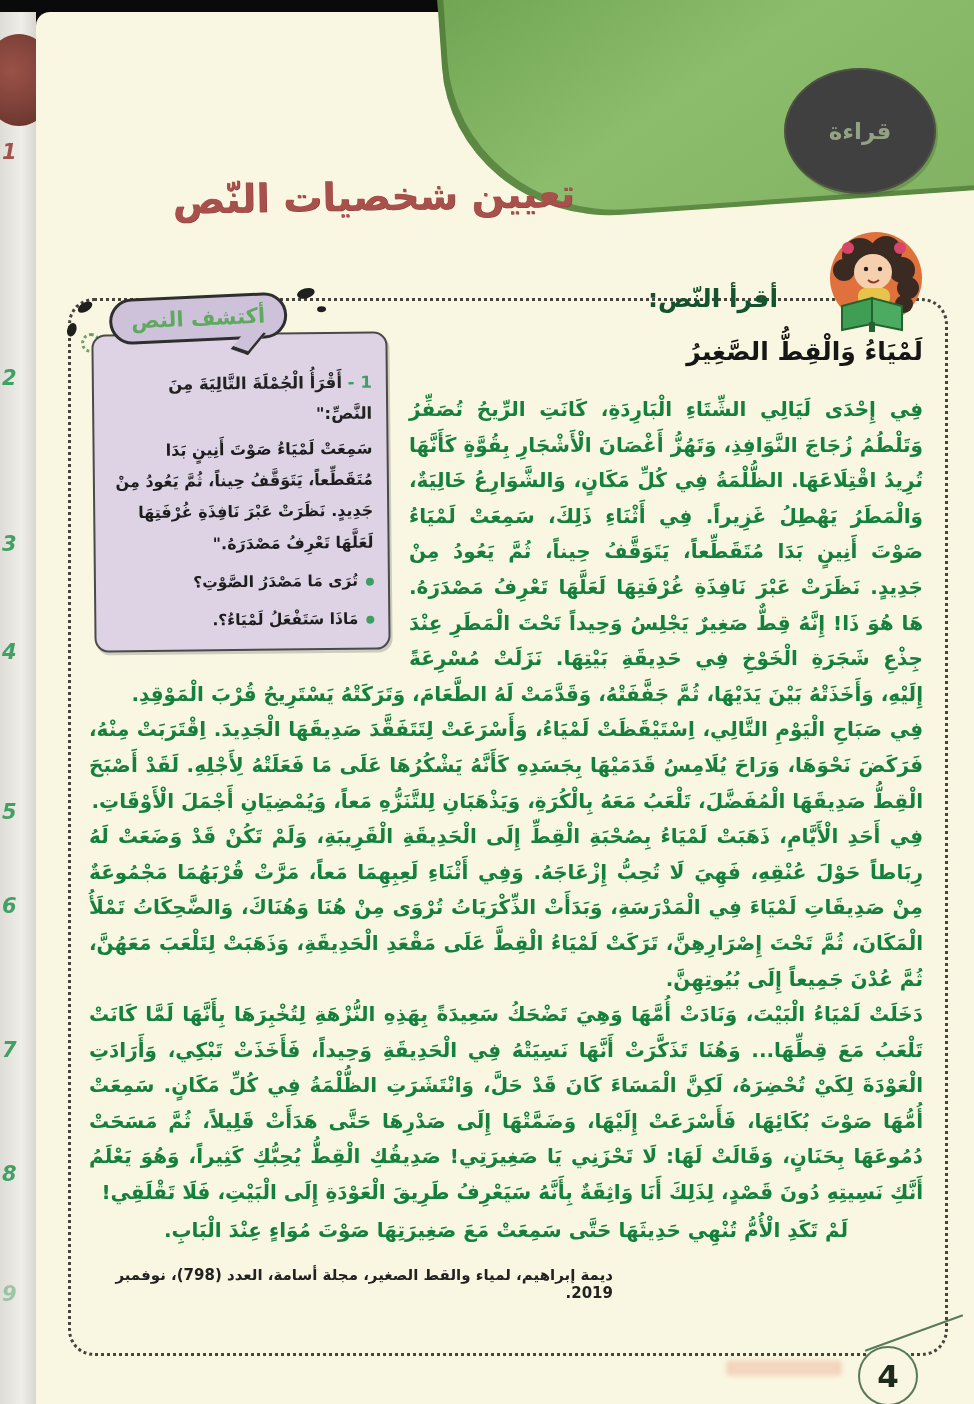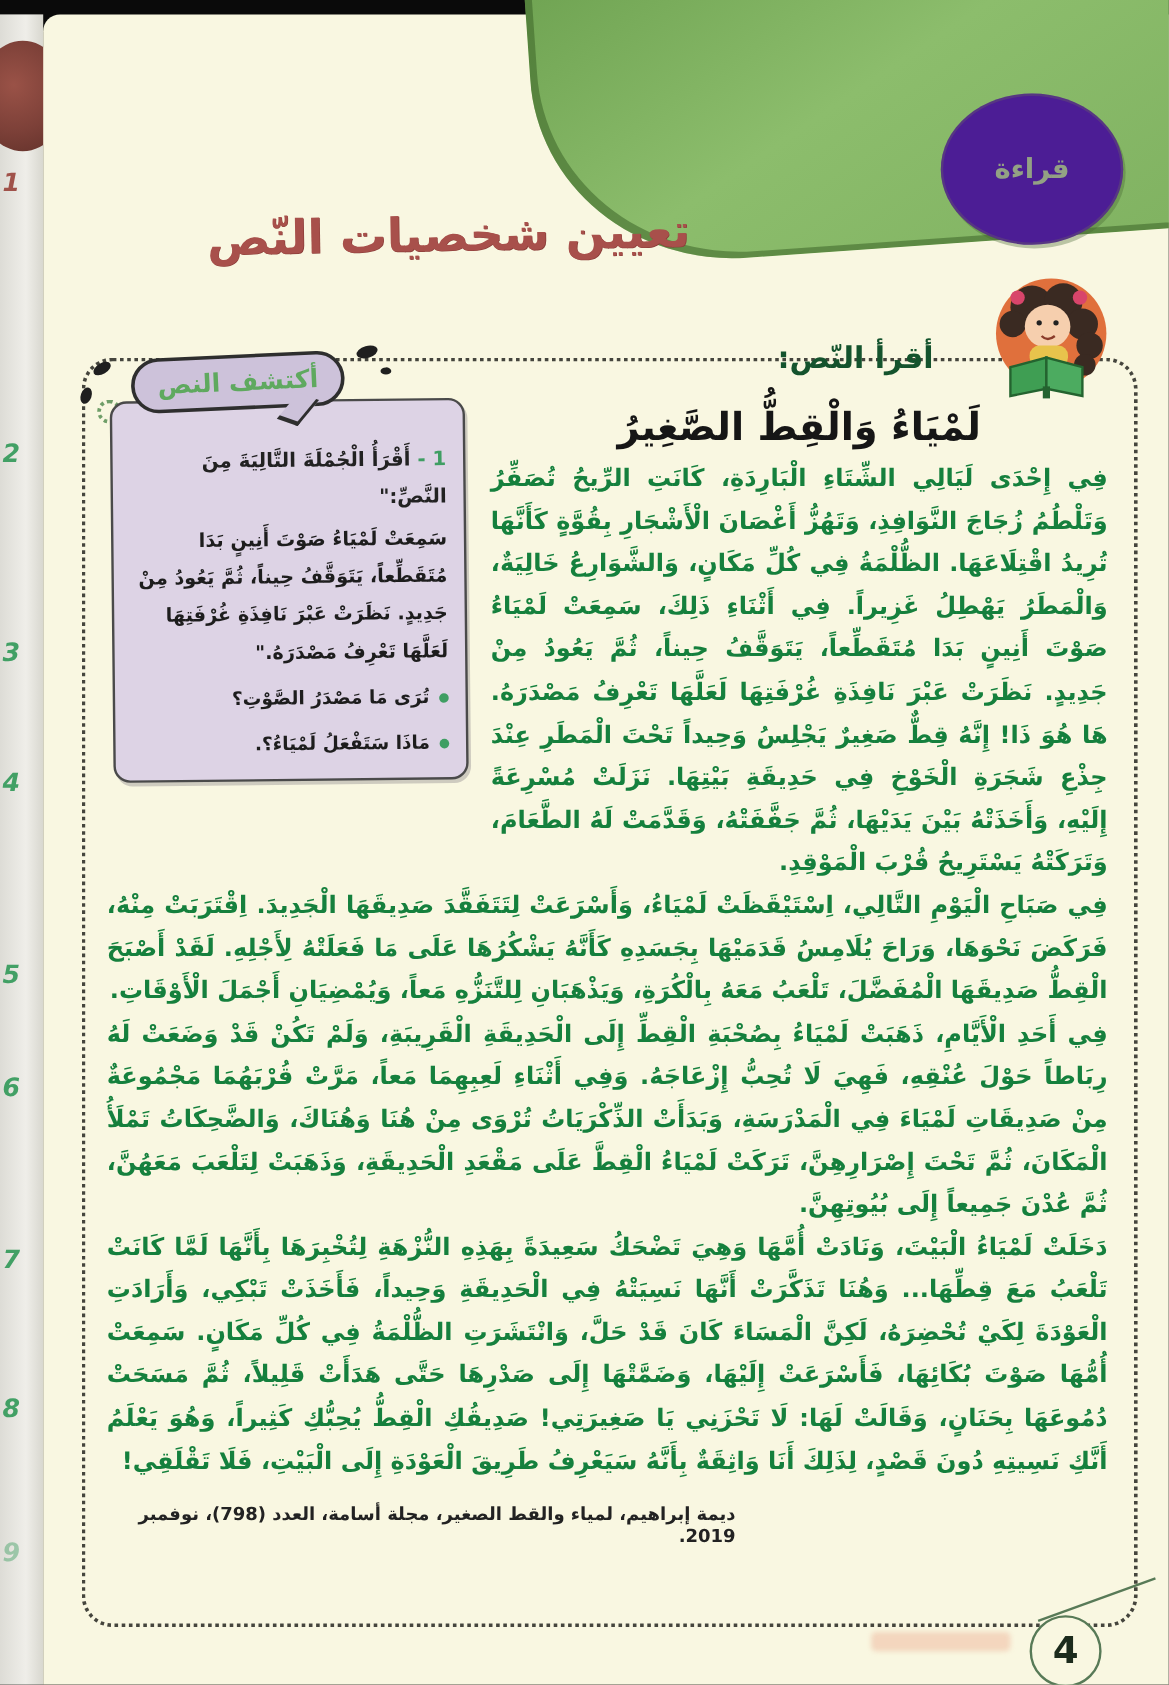--- a/index.html
+++ b/index.html
@@ -50,22 +50,22 @@
   
   .green-blob {
     position:absolute; top:-46px; right:-70px; width:600px; height:240px;
     background:linear-gradient(150deg,#6fa352 0%,#8cbd6c 45%,#7fb160 100%);
     border-radius:0 0 0 170px / 0 0 0 160px;
     transform:rotate(-4deg);
     box-shadow:inset 6px -5px 0 rgba(60,100,40,.55);
     z-index:1;
   }
   .reading-badge {
-    position:absolute; top:66px; right:38px; width:152px; height:126px;
-    background:#4c1d95; border-radius:50%;
+    position:absolute; top:56px; right:38px; width:152px; height:126px;
+    background:#404040; border-radius:50%;
     box-shadow:inset 0 0 0 2px rgba(120,130,80,.25), 2px 3px 0 rgba(70,100,50,.35);
     display:flex; align-items:center; justify-content:center;
     z-index:2;
   }
   .reading-badge span { color:#93a184; font-size:23px; font-weight:bold; }
 
   .lesson-title {
     position:absolute; top:162px; left:0; width:72%;
     text-align:center; direction:rtl;
     color:#a8504b; font-size:39px; font-weight:bold;
@@ -138,22 +138,22 @@
   .discover-quote {
     font-size:16px; font-weight:bold; color:#1d1d1d; line-height:1.95;
     text-align:right; margin-top:4px;
   }
   .q-item { display:flex; gap:8px; margin-top:10px; align-items:flex-start; direction:rtl; }
   .q-bullet { width:8px; height:8px; border-radius:50%; background:#3f9e63; margin-top:10px; flex:0 0 auto; }
   .q-text { font-size:15.5px; font-weight:bold; color:#1d1d1d; line-height:1.8; }
 
   
   .story-title {
-    font-size:32px; font-weight:bold; color:#161616;
-    text-align:center; padding-top:14px; margin-bottom:6px;
+    font-size:25px; font-weight:bold; color:#161616;
+    text-align:right; padding-top:14px; margin-bottom:26px;
   }
   .title-ornament {
     position:absolute; top:32px; left:10px; width:20px; height:20px;
     border:3px dotted #6f9e68; border-radius:50%;
   }
   .story p {
     font-size:20px; font-weight:600; color:#15803d;
     line-height:1.78; text-align:justify; text-align-last:right;
   }
   .story p.last-line { text-align:center; text-align-last:center; margin-top:2px; }
@@ -262,20 +262,21 @@
         <span class="q-text">مَاذَا سَتَفْعَلُ لَمْيَاءُ؟.</span>
       </div>
     </div>
 
     <div class="story">
       <h2 class="story-title">لَمْيَاءُ وَالْقِطُّ الصَّغِيرُ</h2>
       <p>فِي إِحْدَى لَيَالِي الشِّتَاءِ الْبَارِدَةِ، كَانَتِ الرِّيحُ تُصَفِّرُ وَتَلْطُمُ زُجَاجَ النَّوَافِذِ، وَتَهُزُّ أَغْصَانَ الْأَشْجَارِ بِقُوَّةٍ كَأَنَّهَا تُرِيدُ اقْتِلَاعَهَا. الظُّلْمَةُ فِي كُلِّ مَكَانٍ، وَالشَّوَارِعُ خَالِيَةٌ، وَالْمَطَرُ يَهْطِلُ غَزِيراً. فِي أَثْنَاءِ ذَلِكَ، سَمِعَتْ لَمْيَاءُ صَوْتَ أَنِينٍ بَدَا مُتَقَطِّعاً، يَتَوَقَّفُ حِيناً، ثُمَّ يَعُودُ مِنْ جَدِيدٍ. نَظَرَتْ عَبْرَ نَافِذَةِ غُرْفَتِهَا لَعَلَّهَا تَعْرِفُ مَصْدَرَهُ. هَا هُوَ ذَا! إِنَّهُ قِطٌّ صَغِيرٌ يَجْلِسُ وَحِيداً تَحْتَ الْمَطَرِ عِنْدَ جِذْعِ شَجَرَةِ الْخَوْخِ فِي حَدِيقَةِ بَيْتِهَا. نَزَلَتْ مُسْرِعَةً إِلَيْهِ، وَأَخَذَتْهُ بَيْنَ يَدَيْهَا، ثُمَّ جَفَّفَتْهُ، وَقَدَّمَتْ لَهُ الطَّعَامَ، وَتَرَكَتْهُ يَسْتَرِيحُ قُرْبَ الْمَوْقِدِ.</p>
       <p>فِي صَبَاحِ الْيَوْمِ التَّالِي، اِسْتَيْقَظَتْ لَمْيَاءُ، وَأَسْرَعَتْ لِتَتَفَقَّدَ صَدِيقَهَا الْجَدِيدَ. اِقْتَرَبَتْ مِنْهُ، فَرَكَضَ نَحْوَهَا، وَرَاحَ يُلَامِسُ قَدَمَيْهَا بِجَسَدِهِ كَأَنَّهُ يَشْكُرُهَا عَلَى مَا فَعَلَتْهُ لِأَجْلِهِ. لَقَدْ أَصْبَحَ الْقِطُّ صَدِيقَهَا الْمُفَضَّلَ، تَلْعَبُ مَعَهُ بِالْكُرَةِ، وَيَذْهَبَانِ لِلتَّنَزُّهِ مَعاً، وَيُمْضِيَانِ أَجْمَلَ الْأَوْقَاتِ.</p>
       <p>فِي أَحَدِ الْأَيَّامِ، ذَهَبَتْ لَمْيَاءُ بِصُحْبَةِ الْقِطِّ إِلَى الْحَدِيقَةِ الْقَرِيبَةِ، وَلَمْ تَكُنْ قَدْ وَضَعَتْ لَهُ رِبَاطاً حَوْلَ عُنْقِهِ، فَهِيَ لَا تُحِبُّ إِزْعَاجَهُ. وَفِي أَثْنَاءِ لَعِبِهِمَا مَعاً، مَرَّتْ قُرْبَهُمَا مَجْمُوعَةٌ مِنْ صَدِيقَاتِ لَمْيَاءَ فِي الْمَدْرَسَةِ، وَبَدَأَتْ الذِّكْرَيَاتُ تُرْوَى مِنْ هُنَا وَهُنَاكَ، وَالضَّحِكَاتُ تَمْلَأُ الْمَكَانَ، ثُمَّ تَحْتَ إِصْرَارِهِنَّ، تَرَكَتْ لَمْيَاءُ الْقِطَّ عَلَى مَقْعَدِ الْحَدِيقَةِ، وَذَهَبَتْ لِتَلْعَبَ مَعَهُنَّ، ثُمَّ عُدْنَ جَمِيعاً إِلَى بُيُوتِهِنَّ.</p>
       <p>دَخَلَتْ لَمْيَاءُ الْبَيْتَ، وَنَادَتْ أُمَّهَا وَهِيَ تَضْحَكُ سَعِيدَةً بِهَذِهِ النُّزْهَةِ لِتُخْبِرَهَا بِأَنَّهَا لَمَّا كَانَتْ تَلْعَبُ مَعَ قِطِّهَا... وَهُنَا تَذَكَّرَتْ أَنَّهَا نَسِيَتْهُ فِي الْحَدِيقَةِ وَحِيداً، فَأَخَذَتْ تَبْكِي، وَأَرَادَتِ الْعَوْدَةَ لِكَيْ تُحْضِرَهُ، لَكِنَّ الْمَسَاءَ كَانَ قَدْ حَلَّ، وَانْتَشَرَتِ الظُّلْمَةُ فِي كُلِّ مَكَانٍ. سَمِعَتْ أُمُّهَا صَوْتَ بُكَائِهَا، فَأَسْرَعَتْ إِلَيْهَا، وَضَمَّتْهَا إِلَى صَدْرِهَا حَتَّى هَدَأَتْ قَلِيلاً، ثُمَّ مَسَحَتْ دُمُوعَهَا بِحَنَانٍ، وَقَالَتْ لَهَا: لَا تَحْزَنِي يَا صَغِيرَتِي! صَدِيقُكِ الْقِطُّ يُحِبُّكِ كَثِيراً، وَهُوَ يَعْلَمُ أَنَّكِ نَسِيتِهِ دُونَ قَصْدٍ، لِذَلِكَ أَنَا وَاثِقَةٌ بِأَنَّهُ سَيَعْرِفُ طَرِيقَ الْعَوْدَةِ إِلَى الْبَيْتِ، فَلَا تَقْلَقِي!</p>
+      <p class="last-line">لَمْ تَكَدِ الْأُمُّ تُنْهِي حَدِيثَهَا حَتَّى سَمِعَتْ مَعَ صَغِيرَتِهَا صَوْتَ مُوَاءٍ عِنْدَ الْبَابِ.</p>
     </div>
 
     <div class="attribution">ديمة إبراهيم،  لمياء والقط الصغير، مجلة أسامة، العدد (798)، نوفمبر 2019.</div>
   </div>
 
   <div class="page-number-line"></div>
   <div class="faint-footer-watermark"></div>
   <div class="page-number-wrap">
     <div class="page-number-circle">4</div>
   </div>

